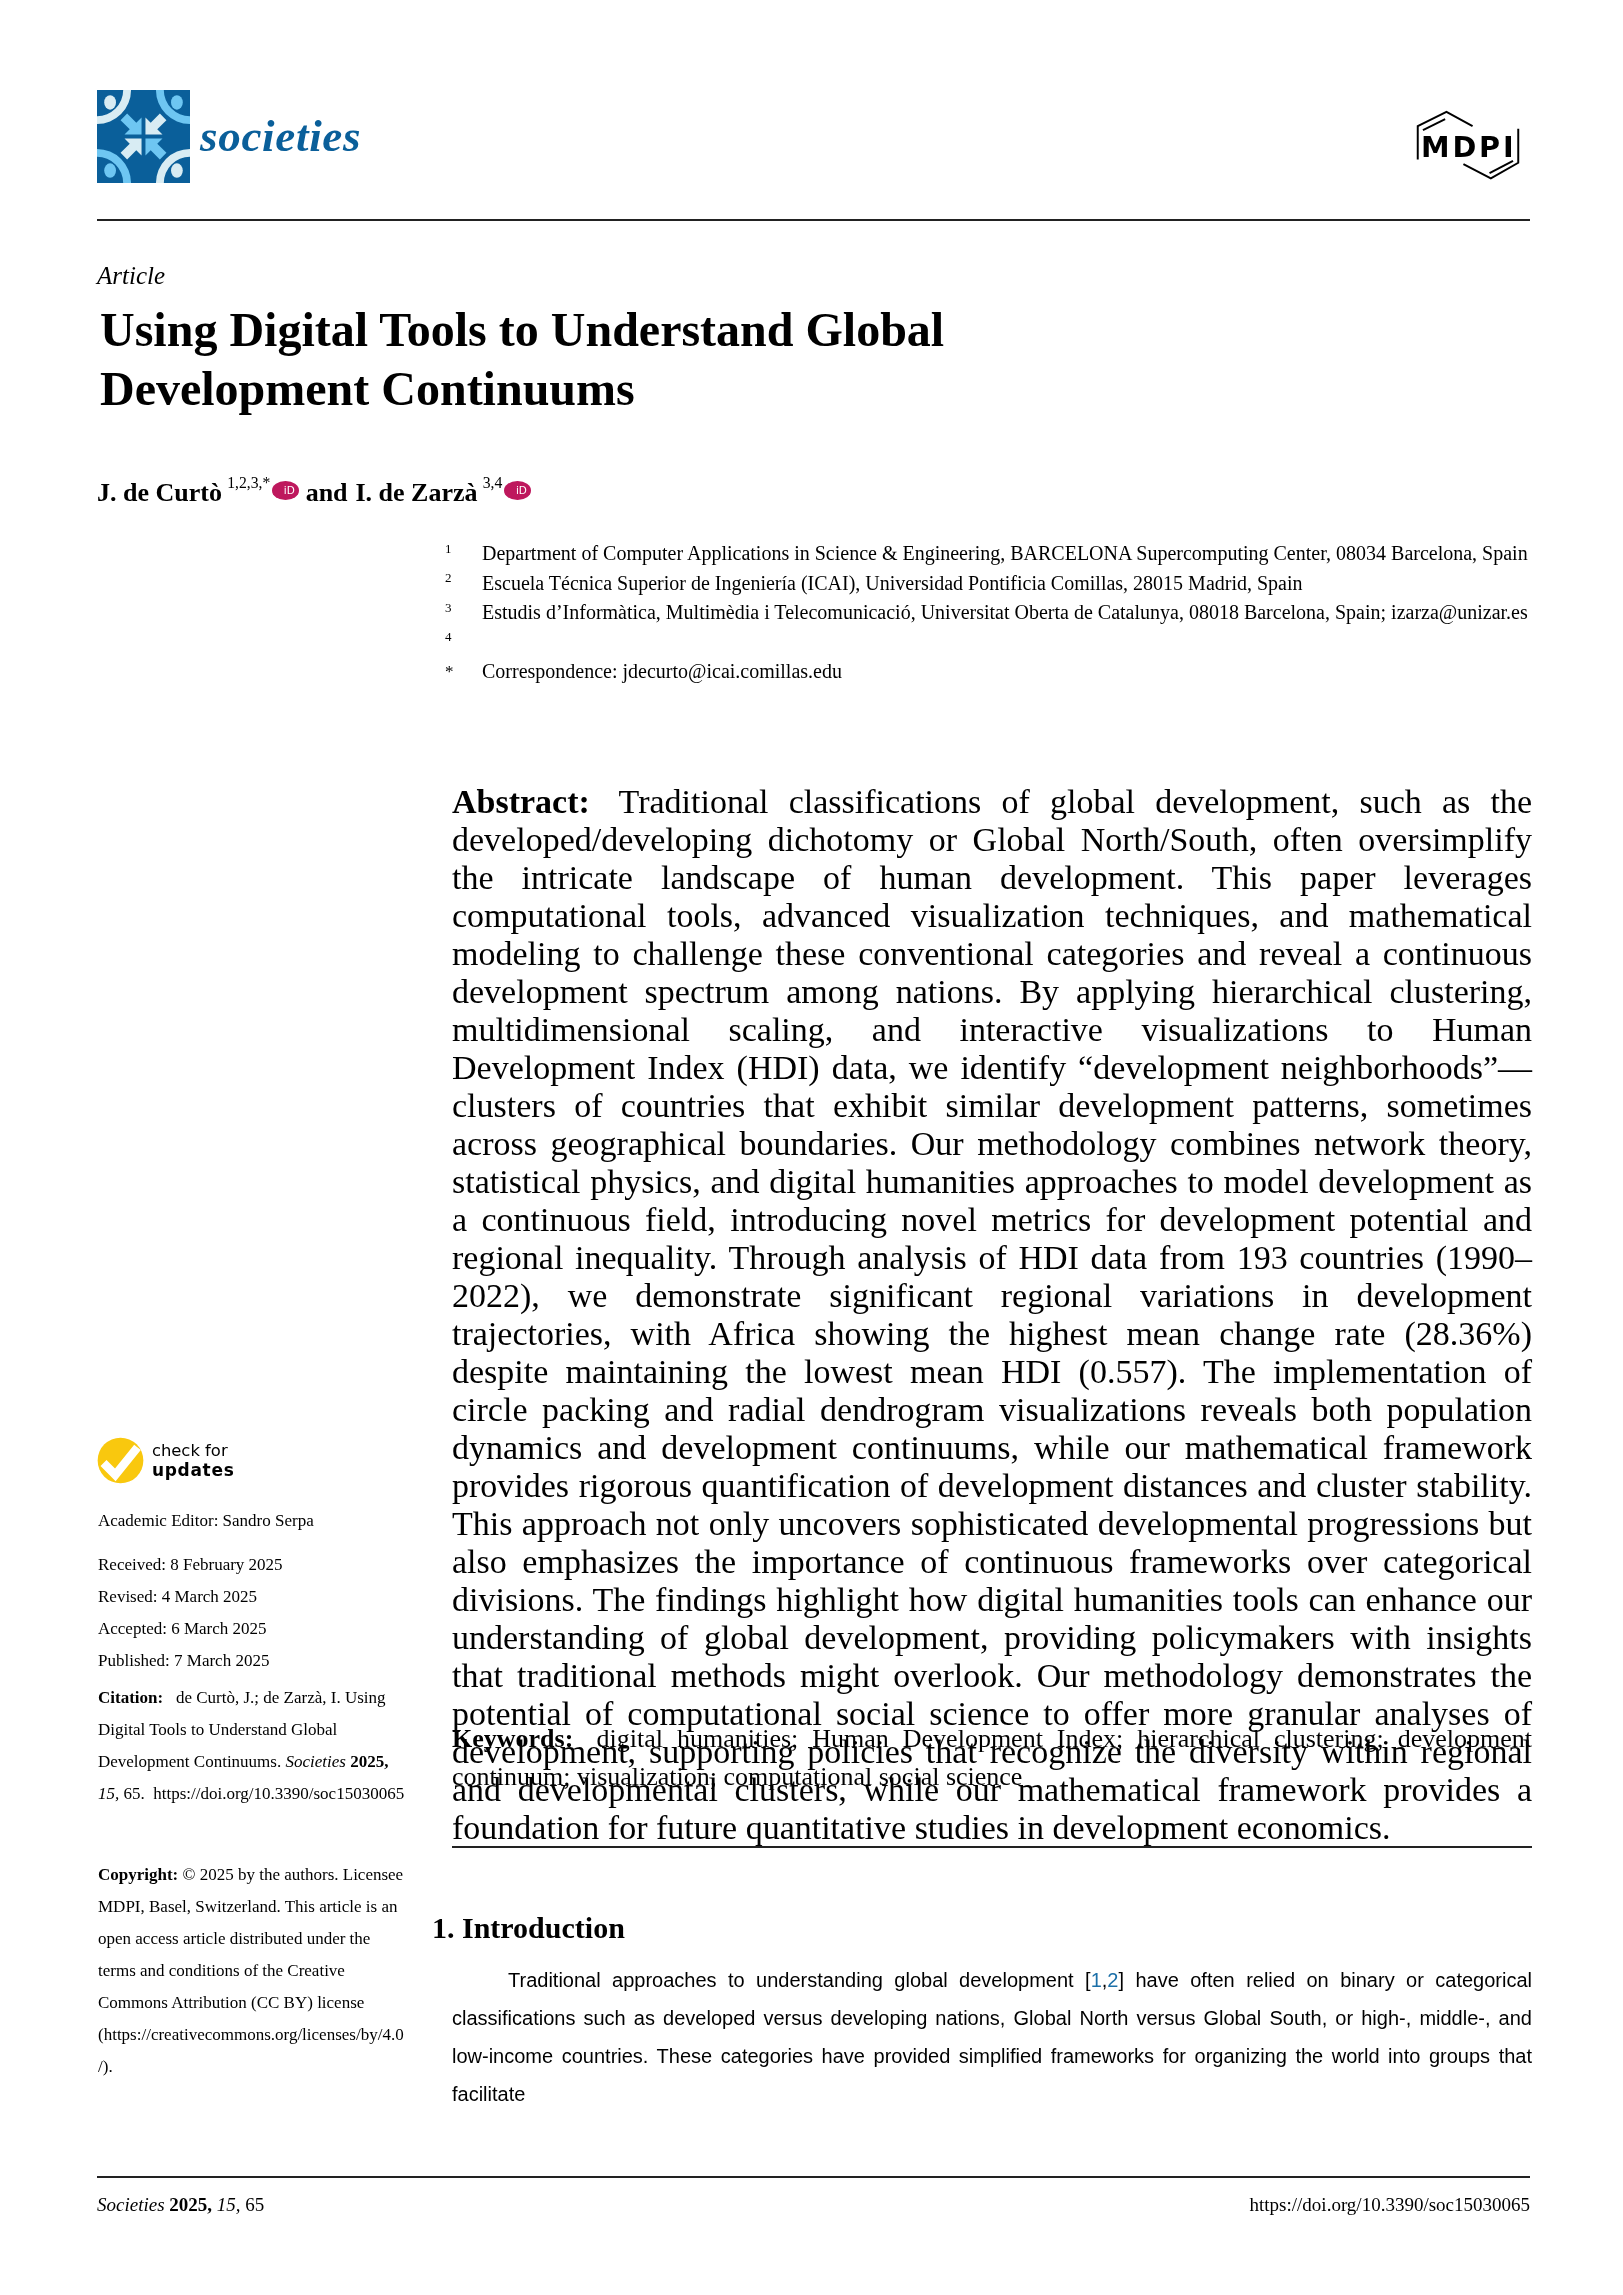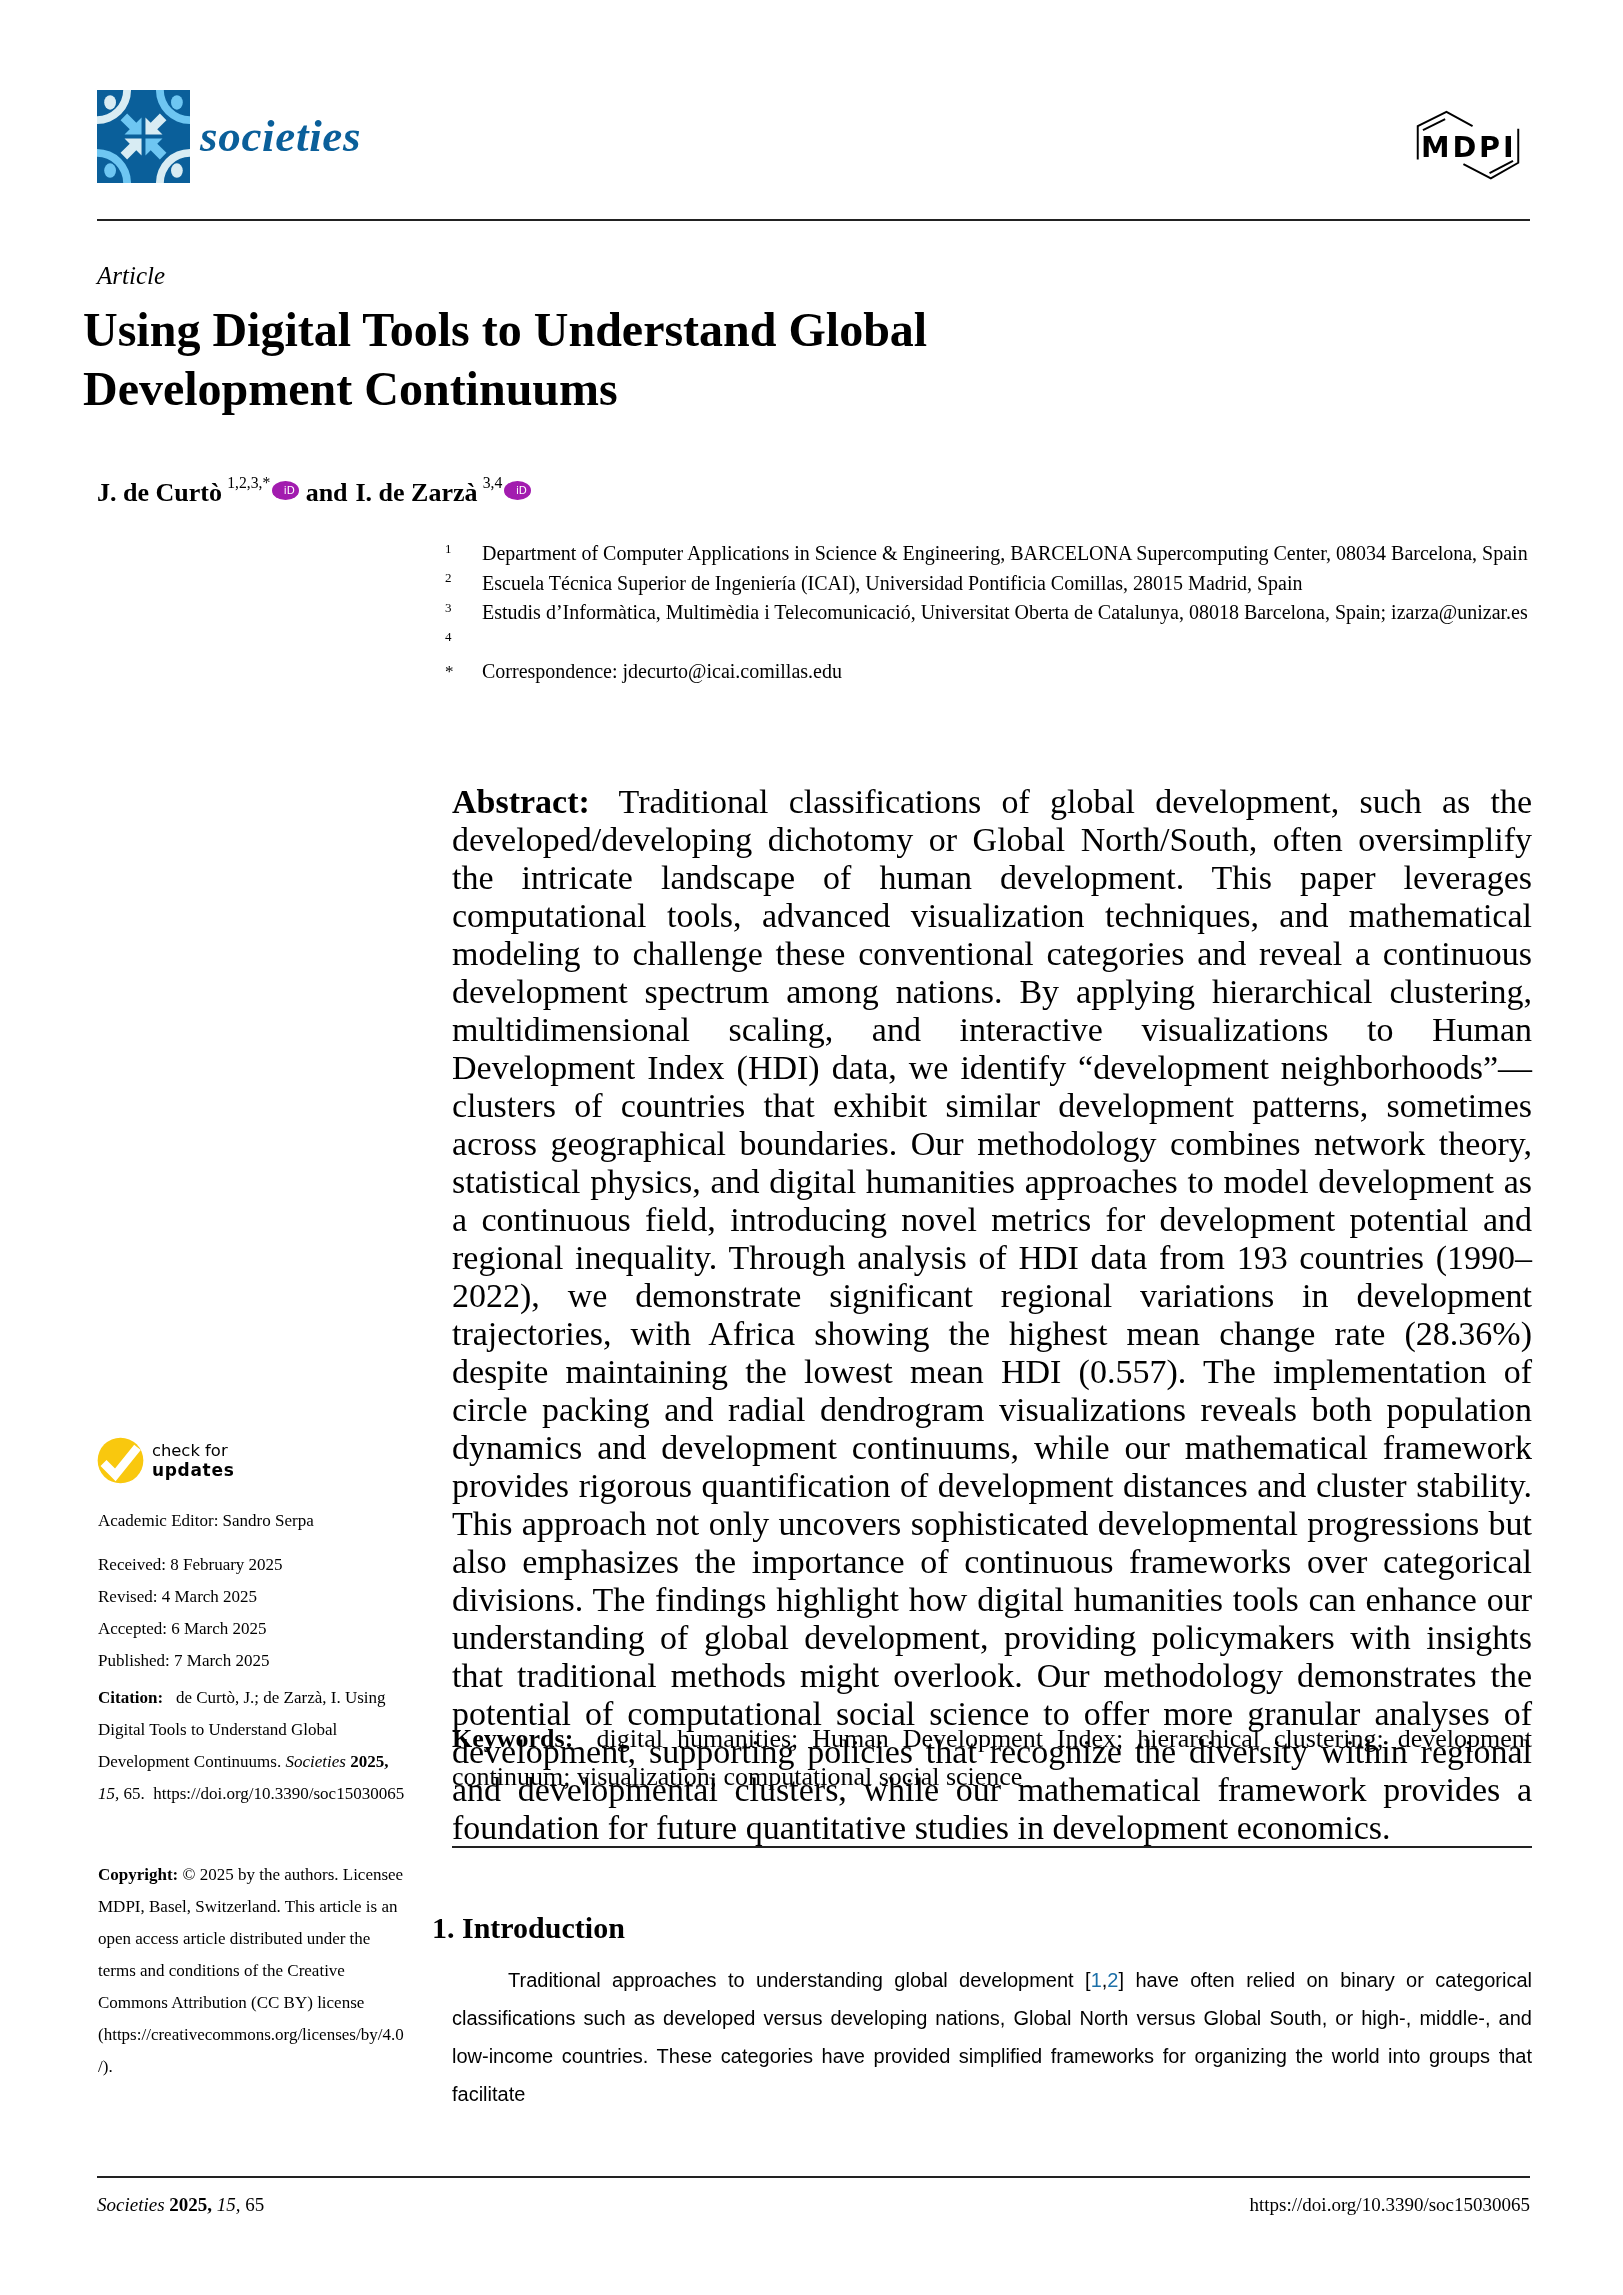--- a/index.html
+++ b/index.html
@@ -10,26 +10,26 @@
   
   #journal-logo { left: 97px; top: 90px; width: 93px; height: 93px; }
   #journal-name { left: 200px; top: 110px; font-family: "Liberation Serif", serif;
     font-style: italic; font-weight: bold; font-size: 45px; color: #0a5f9a; letter-spacing: 0.7px; }
   #mdpi-logo { left: 1406px; top: 105px; width: 124px; height: 79px; }
   .rule { position: absolute; height: 2px; background: #222; }
   #top-rule { left: 97px; top: 219px; width: 1433px; }
 
   #article-type { left: 97px; top: 262px; font-family: "Liberation Serif", serif;
     font-style: italic; font-size: 25px; }
-  #title { left: 83px; top: 300px; width: 1113px; font-family: "Liberation Serif", serif;
+  #title { left: 100px; top: 300px; width: 1113px; font-family: "Liberation Serif", serif;
     font-weight: bold; font-size: 48px; line-height: 59px; }
   #authors { left: 97px; top: 445px; font-family: "Liberation Serif", serif; font-weight: bold;
     font-size: 26px; display: flex; align-items: flex-start; white-space: nowrap; margin-top: 33px; }
   #authors sup { font-size: 15.7px; font-weight: normal; position: relative; top: -3.9px; margin-left: 5.2px; }
-  .orcid { display: inline-block; width: 19.6px; height: 19.6px; border-radius: 50%; background: #a21caf;
+  .orcid { display: inline-block; width: 19.6px; height: 19.6px; border-radius: 50%; background: #be185d;
     color: #fff; font-family: "DejaVu Sans", sans-serif; font-size: 10.5px; line-height: 19.6px;
     text-align: center; margin: 2.6px 6.5px 0 1.3px; font-weight: normal; padding-left: 8px; }
 
   
   #affiliations { left: 445px; top: 539px; width: 1087px; font-family: "Liberation Serif", serif;
     font-size: 20px; line-height: 29.5px; }
   .aff { display: flex; }
   .aff .num { width: 37px; font-size: 13px; position: relative; top: -5.2px; flex: none; }
   .aff .star { width: 37px; font-size: 17px; flex: none; }
 

